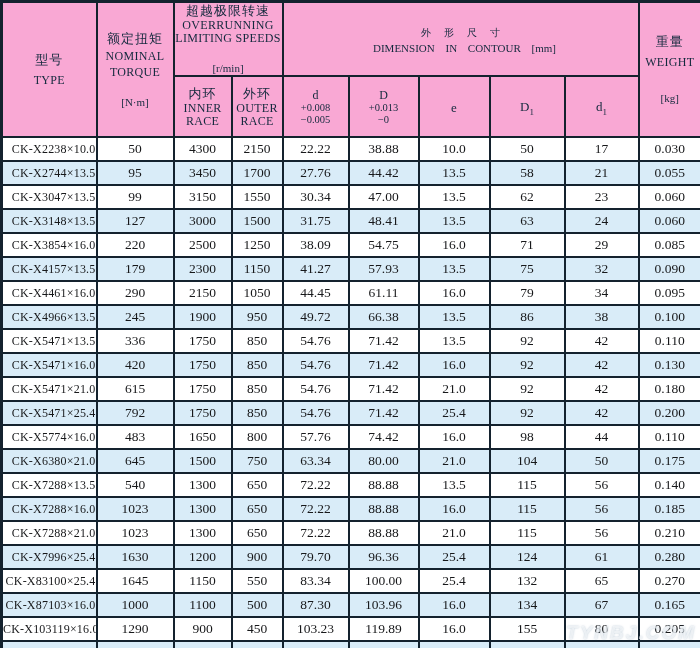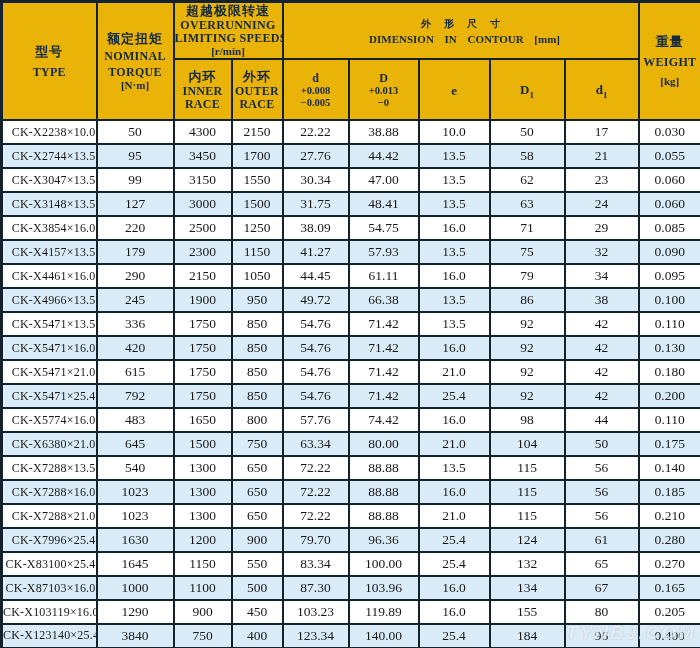--- a/index.html
+++ b/index.html
@@ -27,42 +27,43 @@
     padding: 0;
     text-align: center;
     vertical-align: middle;
     overflow: hidden;
     white-space: nowrap;
   }
   table.spec {
     border: 3px solid #14222e;
   }
   thead th {
-    background: #eab308;
+    background: #f9a8d4;
     color: #13293d;
-    font-weight: bold;
+    font-weight: normal;
   }
   thead tr.h-top { height: 55px; }
   thead tr.h-bot { height: 61px; }
   .cn {
     display: block;
     font-size: 13px;
     line-height: 16px;
     letter-spacing: 1px;
   }
   .en {
     display: block;
     font-size: 12px;
     line-height: 13px;
     letter-spacing: 0.3px;
   }
   .unit {
     display: block;
     font-size: 11px;
     line-height: 13px;
+    margin-top: 17px;
   }
   .gap6 { display:block; height: 6px; }
   .gap3 { display:block; height: 3px; }
   .dim-cn {
     display: block;
     font-size: 10px;
     line-height: 17px;
     letter-spacing: 13px;
     text-indent: 13px;
   }

